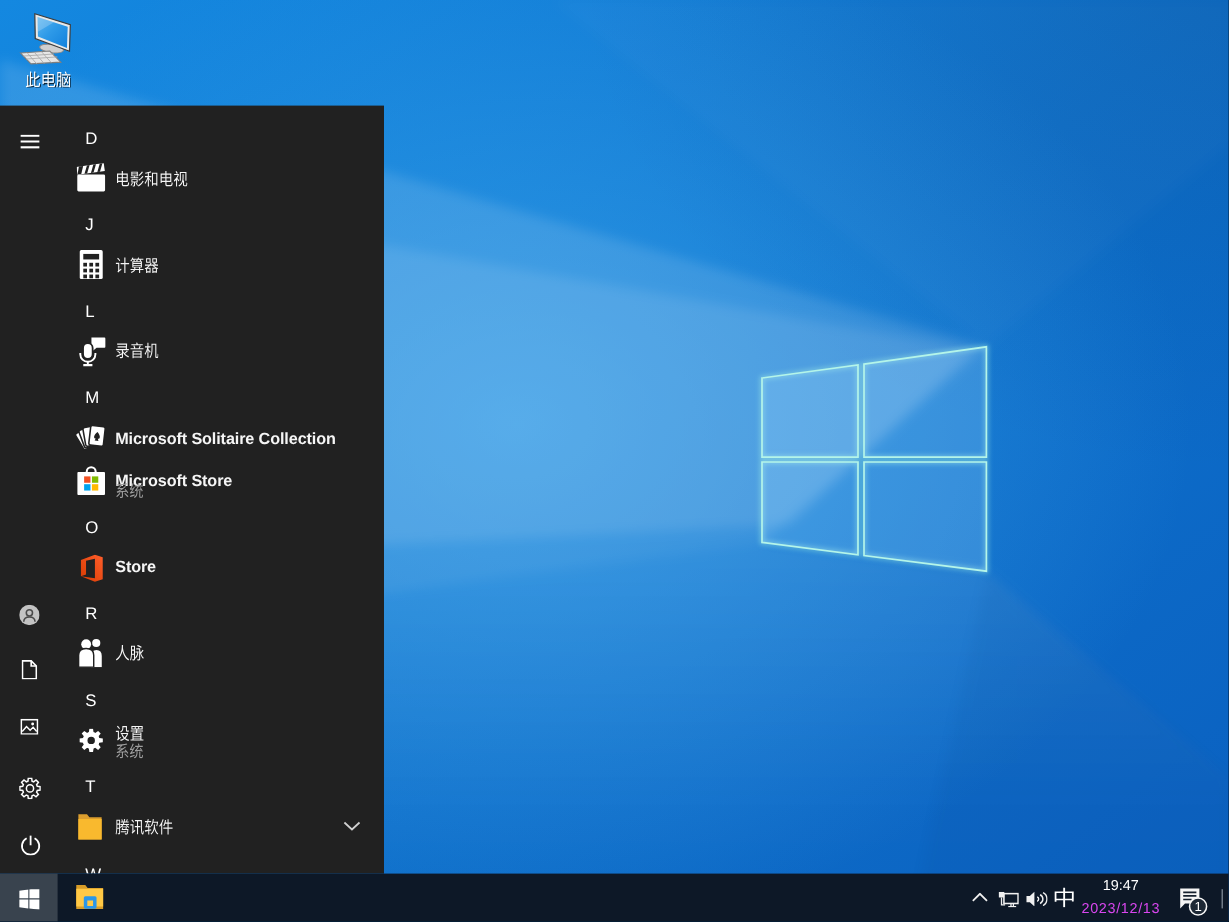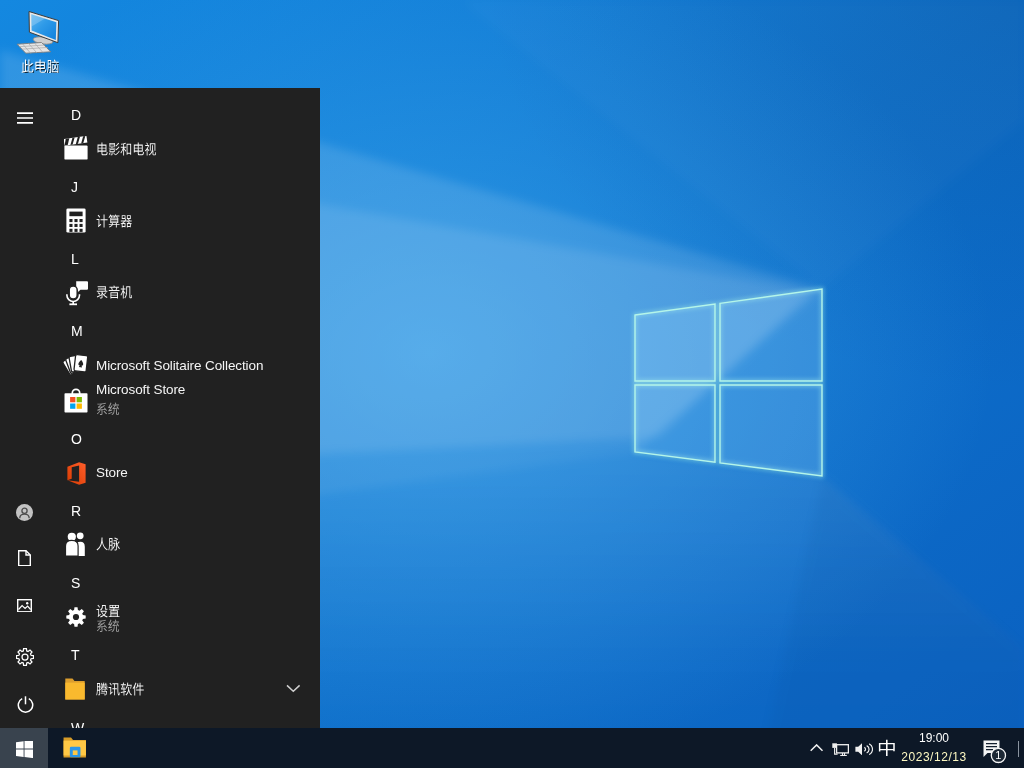--- a/index.html
+++ b/index.html
@@ -1,18 +1,18 @@
 <!DOCTYPE html>
 <html><head><meta charset="utf-8"><style>
 html,body{margin:0;padding:0;background:#000;}
 #s{position:relative;width:1024px;height:768px;overflow:hidden;font-family:"Liberation Sans",sans-serif;}
 .abs{position:absolute;}
 #menu{position:absolute;left:0;top:88px;width:320px;height:640px;background:#212121;overflow:hidden;}
 .ltr{position:absolute;left:71px;font-size:14px;color:#ffffff;}
-.lat{position:absolute;left:96px;font-size:13.5px;color:#f5f5f5;white-space:nowrap;letter-spacing:-0.1px;}
+.lat{position:absolute;left:96px;font-size:13.5px;color:#f5f5f5;white-space:nowrap;letter-spacing:-0.1px;font-weight:bold;}
 </style></head><body>
 <div id="s">
     <svg class="abs" style="left:0;top:0" width="1024" height="768">
 <defs>
 <linearGradient id="bg" x1="0" y1="0" x2="1" y2="1">
  <stop offset="0" stop-color="#1488e0"></stop>
           <stop offset="0.5" stop-color="#0e72cd"></stop>
           <stop offset="1" stop-color="#0a60c0"></stop>
 </linearGradient>
 <radialGradient id="glow" cx="0.42" cy="0.46" r="0.55">
@@ -170,21 +170,21 @@
       <svg style="position:absolute;left:64px;top:300px" width="24" height="25" viewBox="0 0 24 25">
 <path d="M8.3,6.2 V5 a3.7,3.7 0 0 1 7.4,0 v1.2" fill="none" stroke="#fff" stroke-width="1.7"></path>
 <rect x="0.5" y="5.3" width="23" height="19.2" rx="0.8" fill="#fff"></rect>
 <g>
           <rect x="6.1" y="9" width="5.3" height="5.3" fill="#f25022"></rect>
           <rect x="12.6" y="9" width="5.3" height="5.3" fill="#7fba00"></rect>
 <rect x="6.1" y="15.5" width="5.3" height="5.3" fill="#00a4ef"></rect>
           <rect x="12.6" y="15.5" width="5.3" height="5.3" fill="#ffb900"></rect>
         </g>
 </svg>
-      <div class="lat" style="top:294px">Microsoft Store</div>
+      <div class="lat" style="top:305px">Microsoft Store</div>
       <svg style="position:absolute;left:96.2px;top:314.1px;" width="23.6" height="13.6" viewBox="0 -880 2000 1000" preserveAspectRatio="none">
         <path d="M286 -224C233 -152 150 -78 70 -30C90 -19 121 6 136 20C212 -34 301 -116 361 -197ZM636 -190C719 -126 822 -34 872 22L936 -23C882 -80 779 -168 695 -229ZM664 -444C690 -420 718 -392 745 -363L305 -334C455 -408 608 -500 756 -612L698 -660C648 -619 593 -580 540 -543L295 -531C367 -582 440 -646 507 -716C637 -729 760 -747 855 -770L803 -833C641 -792 350 -765 107 -753C115 -736 124 -706 126 -688C214 -692 308 -698 401 -706C336 -638 262 -578 236 -561C206 -539 182 -524 162 -521C170 -502 181 -469 183 -454C204 -462 235 -466 438 -478C353 -425 280 -385 245 -369C183 -338 138 -319 106 -315C115 -295 126 -260 129 -245C157 -256 196 -261 471 -282V-20C471 -9 468 -5 451 -4C435 -3 380 -3 320 -6C332 15 345 47 349 69C422 69 472 68 505 56C539 44 547 23 547 -19V-288L796 -306C825 -273 849 -242 866 -216L926 -252C885 -313 799 -405 722 -474Z M1698 -352V-36C1698 38 1715 60 1785 60C1799 60 1859 60 1873 60C1935 60 1953 22 1958 -114C1939 -119 1909 -131 1894 -145C1891 -24 1887 -6 1865 -6C1853 -6 1806 -6 1797 -6C1775 -6 1772 -9 1772 -36V-352ZM1510 -350C1504 -152 1481 -45 1317 16C1334 30 1355 58 1364 77C1545 3 1576 -126 1584 -350ZM1042 -53 1059 21C1149 -8 1267 -45 1379 -82L1367 -147C1246 -111 1123 -74 1042 -53ZM1595 -824C1614 -783 1639 -729 1649 -695H1407V-627H1587C1542 -565 1473 -473 1450 -451C1431 -433 1406 -426 1387 -421C1395 -405 1409 -367 1412 -348C1440 -360 1482 -365 1845 -399C1861 -372 1876 -346 1886 -326L1949 -361C1919 -419 1854 -513 1800 -583L1741 -553C1763 -524 1786 -491 1807 -458L1532 -435C1577 -490 1634 -568 1676 -627H1948V-695H1660L1724 -715C1712 -747 1687 -802 1664 -842ZM1060 -423C1075 -430 1098 -435 1218 -452C1175 -389 1136 -340 1118 -321C1086 -284 1063 -259 1041 -255C1050 -235 1062 -198 1066 -182C1087 -195 1121 -206 1369 -260C1367 -276 1366 -305 1368 -326L1179 -289C1255 -377 1330 -484 1393 -592L1326 -632C1307 -595 1286 -557 1263 -522L1140 -509C1202 -595 1264 -704 1310 -809L1234 -844C1190 -723 1116 -594 1092 -561C1070 -527 1051 -504 1033 -500C1043 -479 1055 -439 1060 -423Z" fill="#9e9e9e"></path>
       </svg>
       <svg style="position:absolute;left:64px;left:67px;top:374px" width="19" height="23" viewBox="0 0 19 23">
 <defs>
           <linearGradient id="ofc" x1="0" y1="1" x2="1" y2="0">
             <stop offset="0" stop-color="#d83b01"></stop>
             <stop offset="1" stop-color="#ff5e2b"></stop>
           </linearGradient>
         </defs>
@@ -250,21 +250,21 @@
 <path d="M8.2,12.6 h6.6" stroke="#f0f0f0" stroke-width="1.3"></path>
       <path d="M10.5,10 v2 M12.5,10 v2" stroke="#f0f0f0" stroke-width="1.1"></path>
 </svg>
     <svg class="abs" style="left:855px;top:742.8px" width="18" height="12.5" viewBox="0 0 18 12.5">
 <polygon points="0.4,3.7 3.2,3.7 7,0.2 7,12.3 3.2,8.8 0.4,8.8" fill="#f0f0f0"></polygon>
 <path d="M9.3,4.4 a2,2 0 0 1 0,3.7 M11.7,2.6 a4,4 0 0 1 0,7.3 M14.2,0.9 a6,6 0 0 1 0,10.7" fill="none" stroke="#f0f0f0" stroke-width="1.2"></path>
 </svg>
     <svg style="position:absolute;left:877.2px;top:738.5px;" width="19.7" height="17.9" viewBox="0 -880 1000 1000" preserveAspectRatio="none">
       <path d="M458 -840V-661H96V-186H171V-248H458V79H537V-248H825V-191H902V-661H537V-840ZM171 -322V-588H458V-322ZM825 -322H537V-588H825Z" fill="#ffffff"></path>
     </svg>
-    <div class="abs" id="clk1" style="left:874px;top:732.3px;width:120px;text-align:center;font-size:12px;color:#fff;line-height:12px;">19:00</div>
-    <div class="abs" id="clk2" style="left:874px;top:750.8px;width:120px;text-align:center;font-size:12px;color:#fef9c3;line-height:12px;letter-spacing:0.55px;">2023/12/13</div>
+    <div class="abs" id="clk1" style="left:874px;top:732.3px;width:120px;text-align:center;font-size:12px;color:#fff;line-height:12px;">19:47</div>
+    <div class="abs" id="clk2" style="left:874px;top:750.8px;width:120px;text-align:center;font-size:12px;color:#d946ef;line-height:12px;letter-spacing:0.55px;">2023/12/13</div>
     <svg class="abs" style="left:982px;top:739.5px" width="26" height="25" viewBox="0 0 26 25">
 <path d="M1.5,0.5 h16 v12.5 h-12 l-4,4 z" fill="#f5f5f5"></path>
 <path d="M4,3.6 h11 M4,6.6 h11 M4,9.6 h7" stroke="#15202e" stroke-width="1.4"></path>
 <circle cx="16.4" cy="15.4" r="7.1" fill="#1d2835" stroke="#f5f5f5" stroke-width="1.3"></circle>
 <text x="16.4" y="19.1" font-size="11" fill="#fff" text-anchor="middle" font-family="Liberation Sans">1</text>
 </svg>
     <div class="abs" style="left:1018px;top:740.5px;width:1px;height:16px;background:#8a94a0;"></div>
   </div>
 </body></html>

